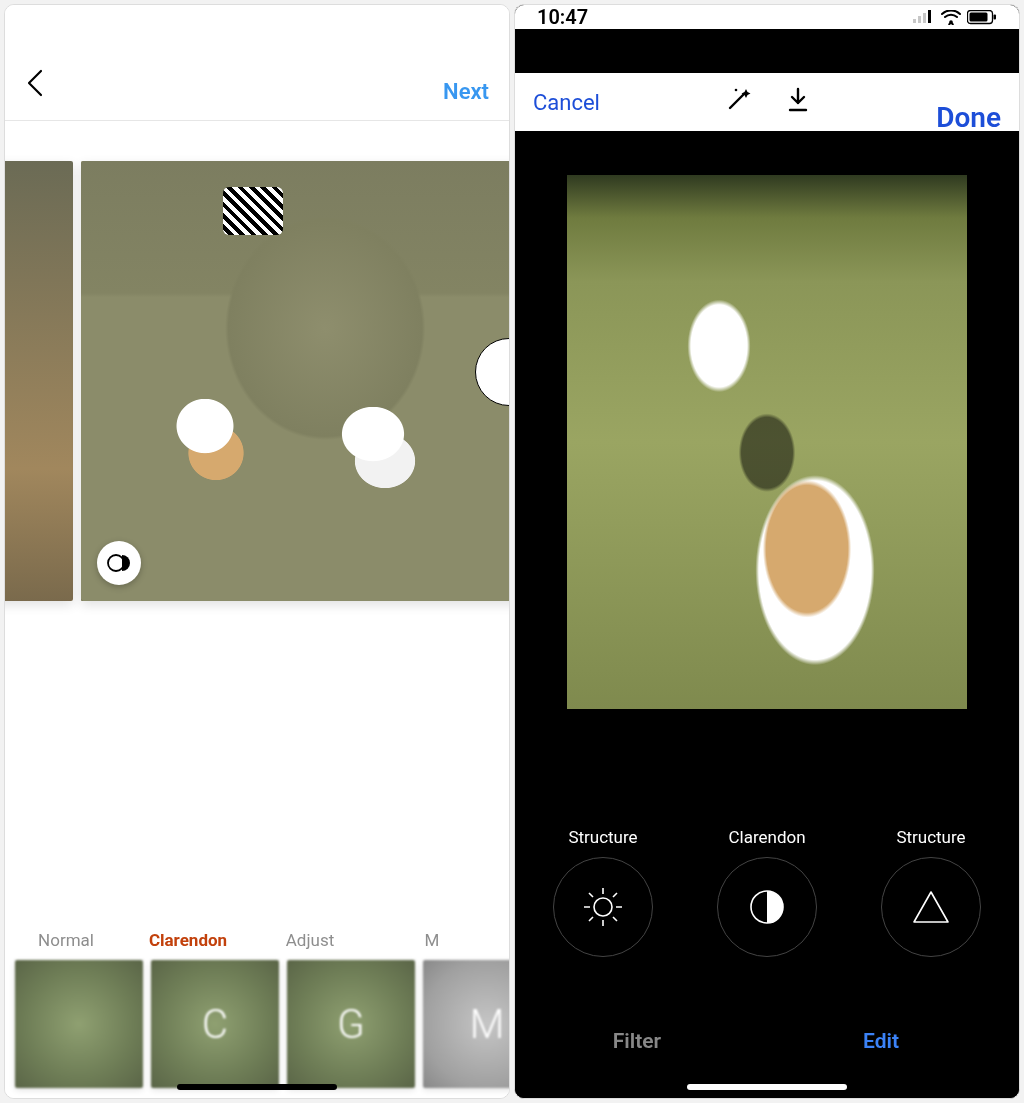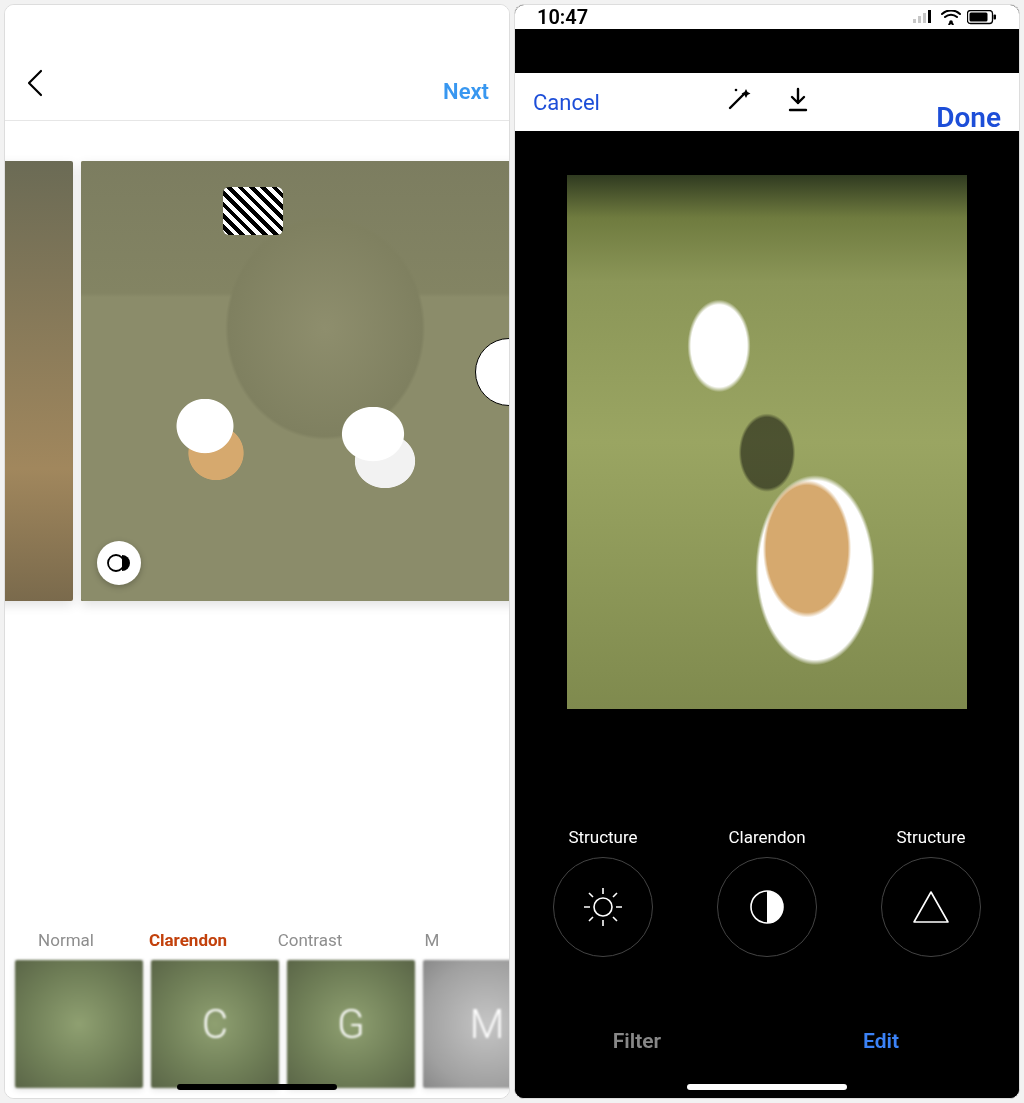--- a/index.html
+++ b/index.html
@@ -203,21 +203,21 @@
         </div>
       </div>
       <div class="add-circle"></div>
     </div>
   </div>
 
   <div class="filter-strip">
     <div class="filter-labels">
       <span>Normal</span>
       <span class="active">Clarendon</span>
-      <span>Contrast</span>
+      <span>Adjust</span>
       <span>M</span>
     </div>
     <div class="filter-thumbs">
       <div class="thumb"></div>
       <div class="thumb">C</div>
       <div class="thumb">G</div>
       <div class="thumb alt">M</div>
     </div>
   </div>
 

